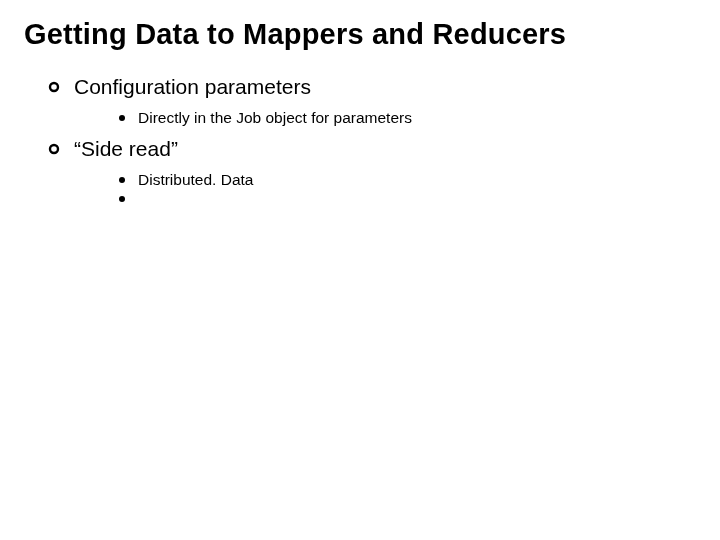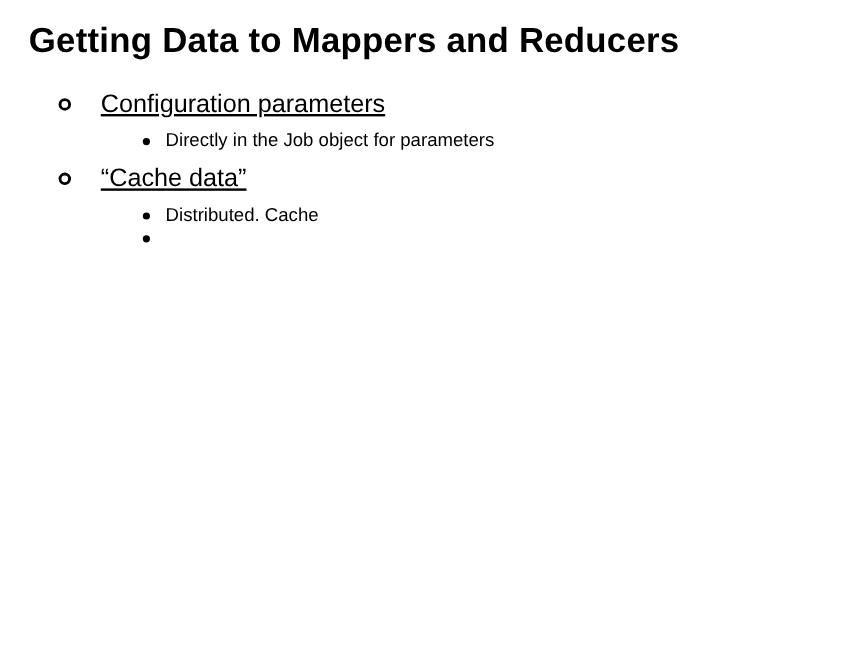--- a/index.html
+++ b/index.html
@@ -1,20 +1,20 @@
 <!DOCTYPE html>
 <html><head>
 <meta charset="utf-8">
 <style>
   * { margin: 0; padding: 0; box-sizing: border-box; }
   html, body { width: 720px; height: 540px; background: #fff; font-family: Arial, Helvetica, sans-serif; color: #000; }
   .slide { width: 720px; height: 384px; padding: 18px 24px; position: relative; }
   .title { font-size: 29px; font-weight: bold; letter-spacing: 0.2px; margin-bottom: 24px; }
   .lvl1 { margin: 10px 0 10px 24px; }
-  .lvl1-row { display: flex; align-items: flex-start; gap: 24px; text-decoration: underline; }
+  .lvl1-row { display: flex; align-items: flex-start; gap: 14px; }
   .lvl1-text { font-size: 21px; font-weight: normal; }
   .lvl2 { margin: 10px 0 10px 70px; }
   .lvl2-row { display: flex; align-items: flex-start; gap: 12px; margin: 1px 0; }
   .lvl2-text { font-size: 15.5px; }
   .bullet-ring { flex: 0 0 auto; margin-top: 6px; }
   .bullet-dot { flex: 0 0 auto; margin-top: 5px; }
 </style>
 </head>
 <body>
 
@@ -36,28 +36,28 @@
         <div class="lvl2-text">Directly in the Job object for parameters</div>
       </div>
     </div>
   </div>
 
   <div class="lvl1">
     <div class="lvl1-row">
       <svg class="bullet-ring" width="12" height="12" viewBox="0 0 12 12">
         <circle cx="6" cy="6" r="4" fill="none" stroke="#000" stroke-width="2.4"></circle>
       </svg>
-      <div class="lvl1-text">“Cache data”</div>
+      <div class="lvl1-text">“Side read”</div>
     </div>
     <div class="lvl2">
       <div class="lvl2-row">
         <svg class="bullet-dot" width="8" height="8" viewBox="0 0 8 8">
           <circle cx="4" cy="4" r="3" fill="#000"></circle>
         </svg>
-        <div class="lvl2-text">Distributed. Cache</div>
+        <div class="lvl2-text">Distributed. Data</div>
       </div>
       <div class="lvl2-row">
         <svg class="bullet-dot" width="8" height="8" viewBox="0 0 8 8">
           <circle cx="4" cy="4" r="3" fill="#000"></circle>
         </svg>
       </div>
     </div>
   </div>
 </div>
 

